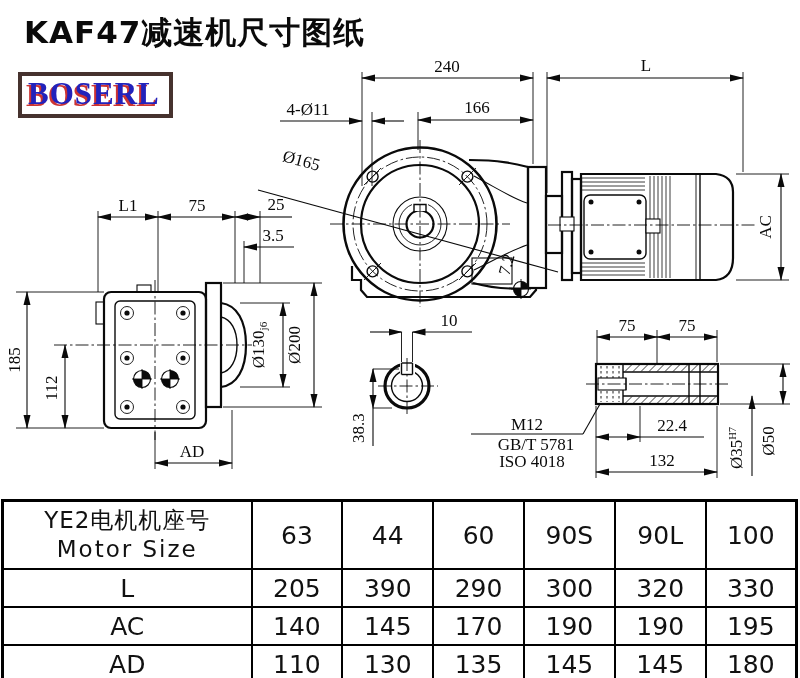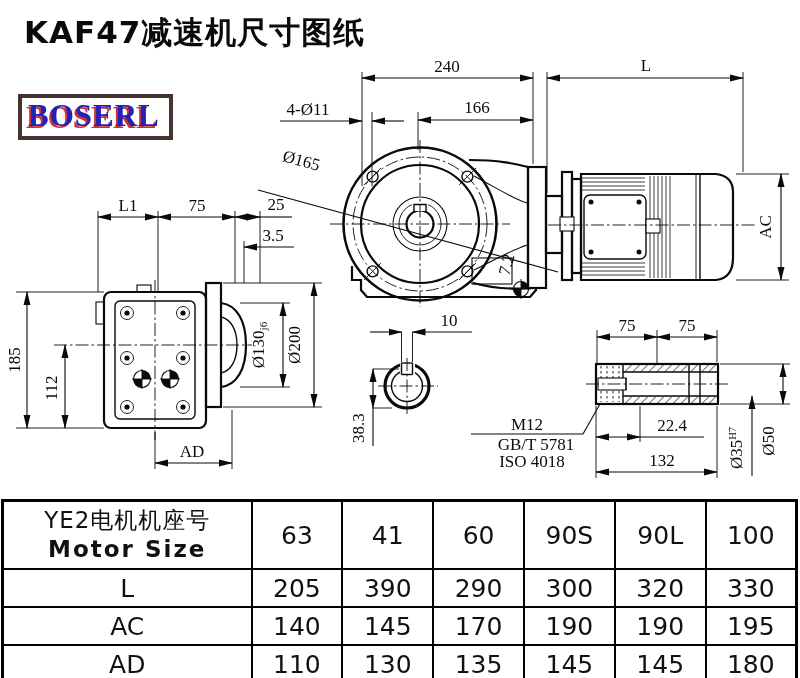--- a/index.html
+++ b/index.html
@@ -1,20 +1,20 @@
 <!DOCTYPE html>
 <html><head>
 <meta charset="utf-8">
 <style>
   html,body{margin:0;padding:0;background:#fff;}
   .page{position:relative;width:800px;height:678px;background:#fff;overflow:hidden;
         font-family:"Liberation Sans",sans-serif;color:#111;}
   .title{position:absolute;left:24px;top:12px;font-size:31px;font-weight:bold;
          font-family:"DejaVu Sans",sans-serif;letter-spacing:1px;color:#0a0a0a;}
-  .logo{position:absolute;left:18px;top:94px;border:4px solid #46322e;background:#fff;
+  .logo{position:absolute;left:18px;top:72px;border:4px solid #46322e;background:#fff;
         padding:0 9px 2px 6px;}
   .logo span{font-family:"Liberation Serif",serif;font-size:31px;font-weight:bold;
         color:#2222bb;text-shadow:-2px 2px 0 #cc3333;letter-spacing:1px;}
   svg.drawing{position:absolute;left:0;top:55px;}
   svg text{fill:#0a0a0a;font-family:"Liberation Serif",serif;font-size:17px;}
   .s2{fill:none;stroke:#0a0a0a;stroke-width:2.2;}
   .s25{fill:none;stroke:#0a0a0a;stroke-width:2.6;}
   .s3{fill:none;stroke:#0a0a0a;stroke-width:3.2;}
   .s14{fill:none;stroke:#0a0a0a;stroke-width:1.4;}
   .s1{fill:none;stroke:#0a0a0a;stroke-width:1.1;}
@@ -25,21 +25,21 @@
   .knurl{stroke:#0a0a0a;stroke-width:0.9;stroke-dasharray:2.5 2.5;fill:none;}
   .wfill{fill:#fff;}
   .blk{fill:#0a0a0a;stroke:none;}
   
   .spec{position:absolute;left:1px;top:499px;width:797px;border-collapse:collapse;
         table-layout:fixed;font-family:"DejaVu Sans",sans-serif;}
   .spec td{border:2.5px solid #000;text-align:center;vertical-align:middle;padding:0;}
   .spec{border:3px solid #000;}
   .hdr-cell{line-height:1.25;}
   .hdr-cn{font-size:23px;letter-spacing:1px;}
-  .hdr-en{font-size:23px;letter-spacing:2px;font-weight:bold;}
+  .hdr-en{font-size:23px;letter-spacing:2px;}
   .size-cell{font-size:25px;height:66px;margin-left:12px;}
   .val-cell{font-size:25px;height:36px;}
   .lab-cell{font-size:25px;}
 </style>
 </head>
 <body>
 
 <div class="page">
 
   <div class="title">KAF47减速机尺寸图纸</div>
@@ -337,21 +337,21 @@
         <col>
         <col>
     </colgroup>
     <tbody>
         <tr>
       <td class="hdr-cell">
         <div class="hdr-cn">YE2电机机座号</div>
         <div class="hdr-en">Motor Size</div>
       </td>
       <td class="size-cell">63</td>
-      <td class="size-cell">41</td>
+      <td class="size-cell">44</td>
       <td class="size-cell">60</td>
       <td class="size-cell">90S</td>
       <td class="size-cell">90L</td>
       <td class="size-cell">100</td>
     </tr>
     <tr>
       <td class="val-cell lab-cell">L</td>
       <td class="val-cell">205</td>
       <td class="val-cell">390</td>
       <td class="val-cell">290</td>

